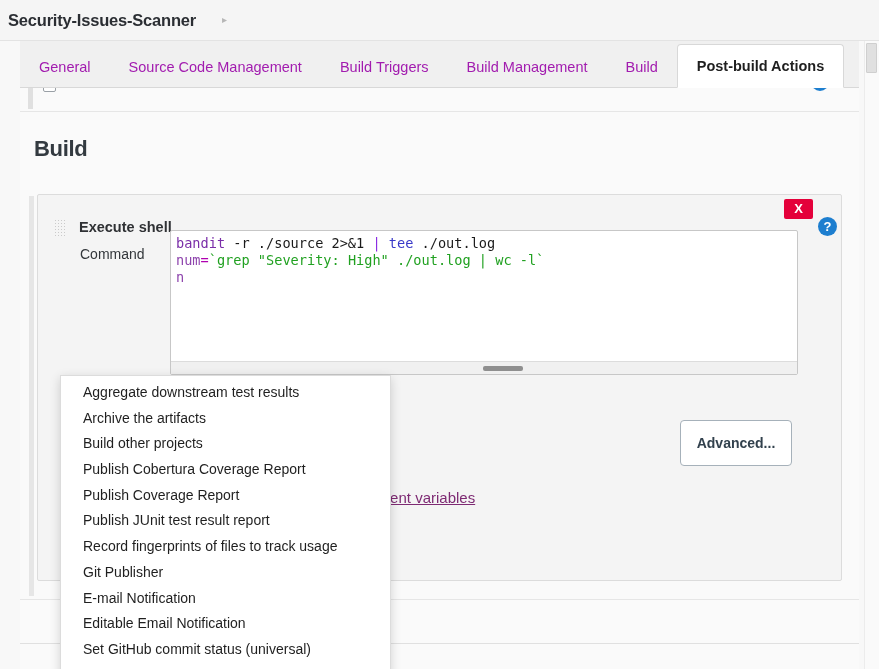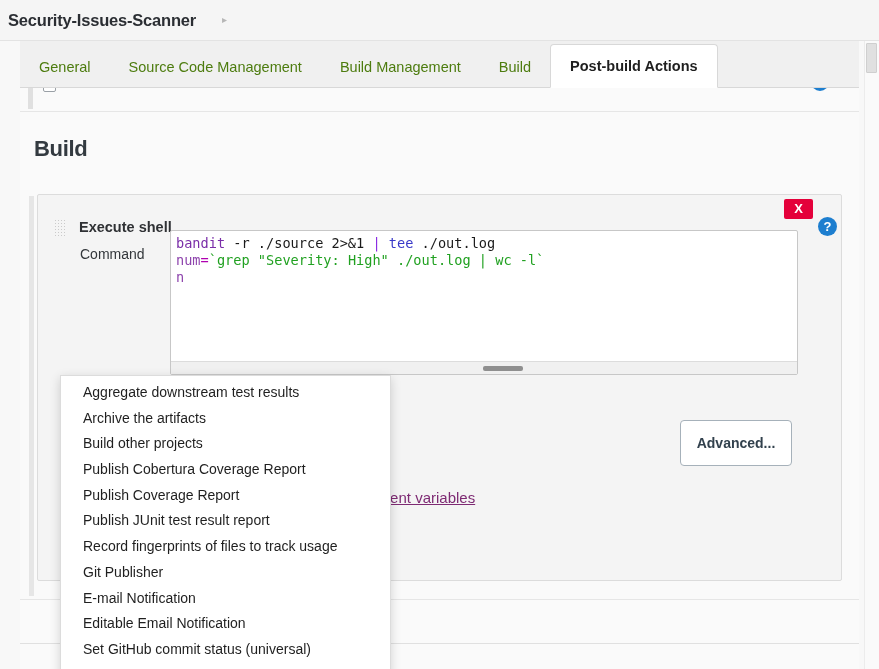--- a/index.html
+++ b/index.html
@@ -28,21 +28,21 @@
   }
 
   
   .tabbar {
     position: absolute; left: 20px; top: 41px; width: 839px; height: 47px;
     background: #f0f0f0; border-bottom: 1px solid #d8d8d8;
     display: flex; align-items: flex-end;
   }
   .tab {
     padding: 0 19px; height: 40px; line-height: 40px;
-    font-size: 14.5px; color: #4d7c0f; white-space: nowrap;
+    font-size: 14.5px; color: #a21caf; white-space: nowrap;
     cursor: pointer; background: transparent;
   }
   .tab.active {
     background: #ffffff; color: #1f1f1f; font-weight: bold;
     border: 1px solid #d8d8d8; border-bottom: 1px solid #ffffff;
     border-radius: 4px 4px 0 0; height: 44px; line-height: 42px;
     margin-bottom: -1px; position: relative; z-index: 3;
   }
 
   
@@ -190,20 +190,21 @@
 <div id="app">
 
   <div class="breadcrumb-bar">
     <span class="breadcrumb-title">Security-Issues-Scanner</span>
     <span class="breadcrumb-caret">▸</span>
   </div>
 
   <div class="tabbar">
     <div class="tab">General</div>
     <div class="tab">Source Code Management</div>
+    <div class="tab">Build Triggers</div>
     <div class="tab">Build Management</div>
     <div class="tab">Build</div>
     <div class="tab active">Post-build Actions</div>
   </div>
 
   <div class="content">
 
     <div class="withant-row">
       <div class="withant-marker"></div>
       <div class="withant-box"></div>

